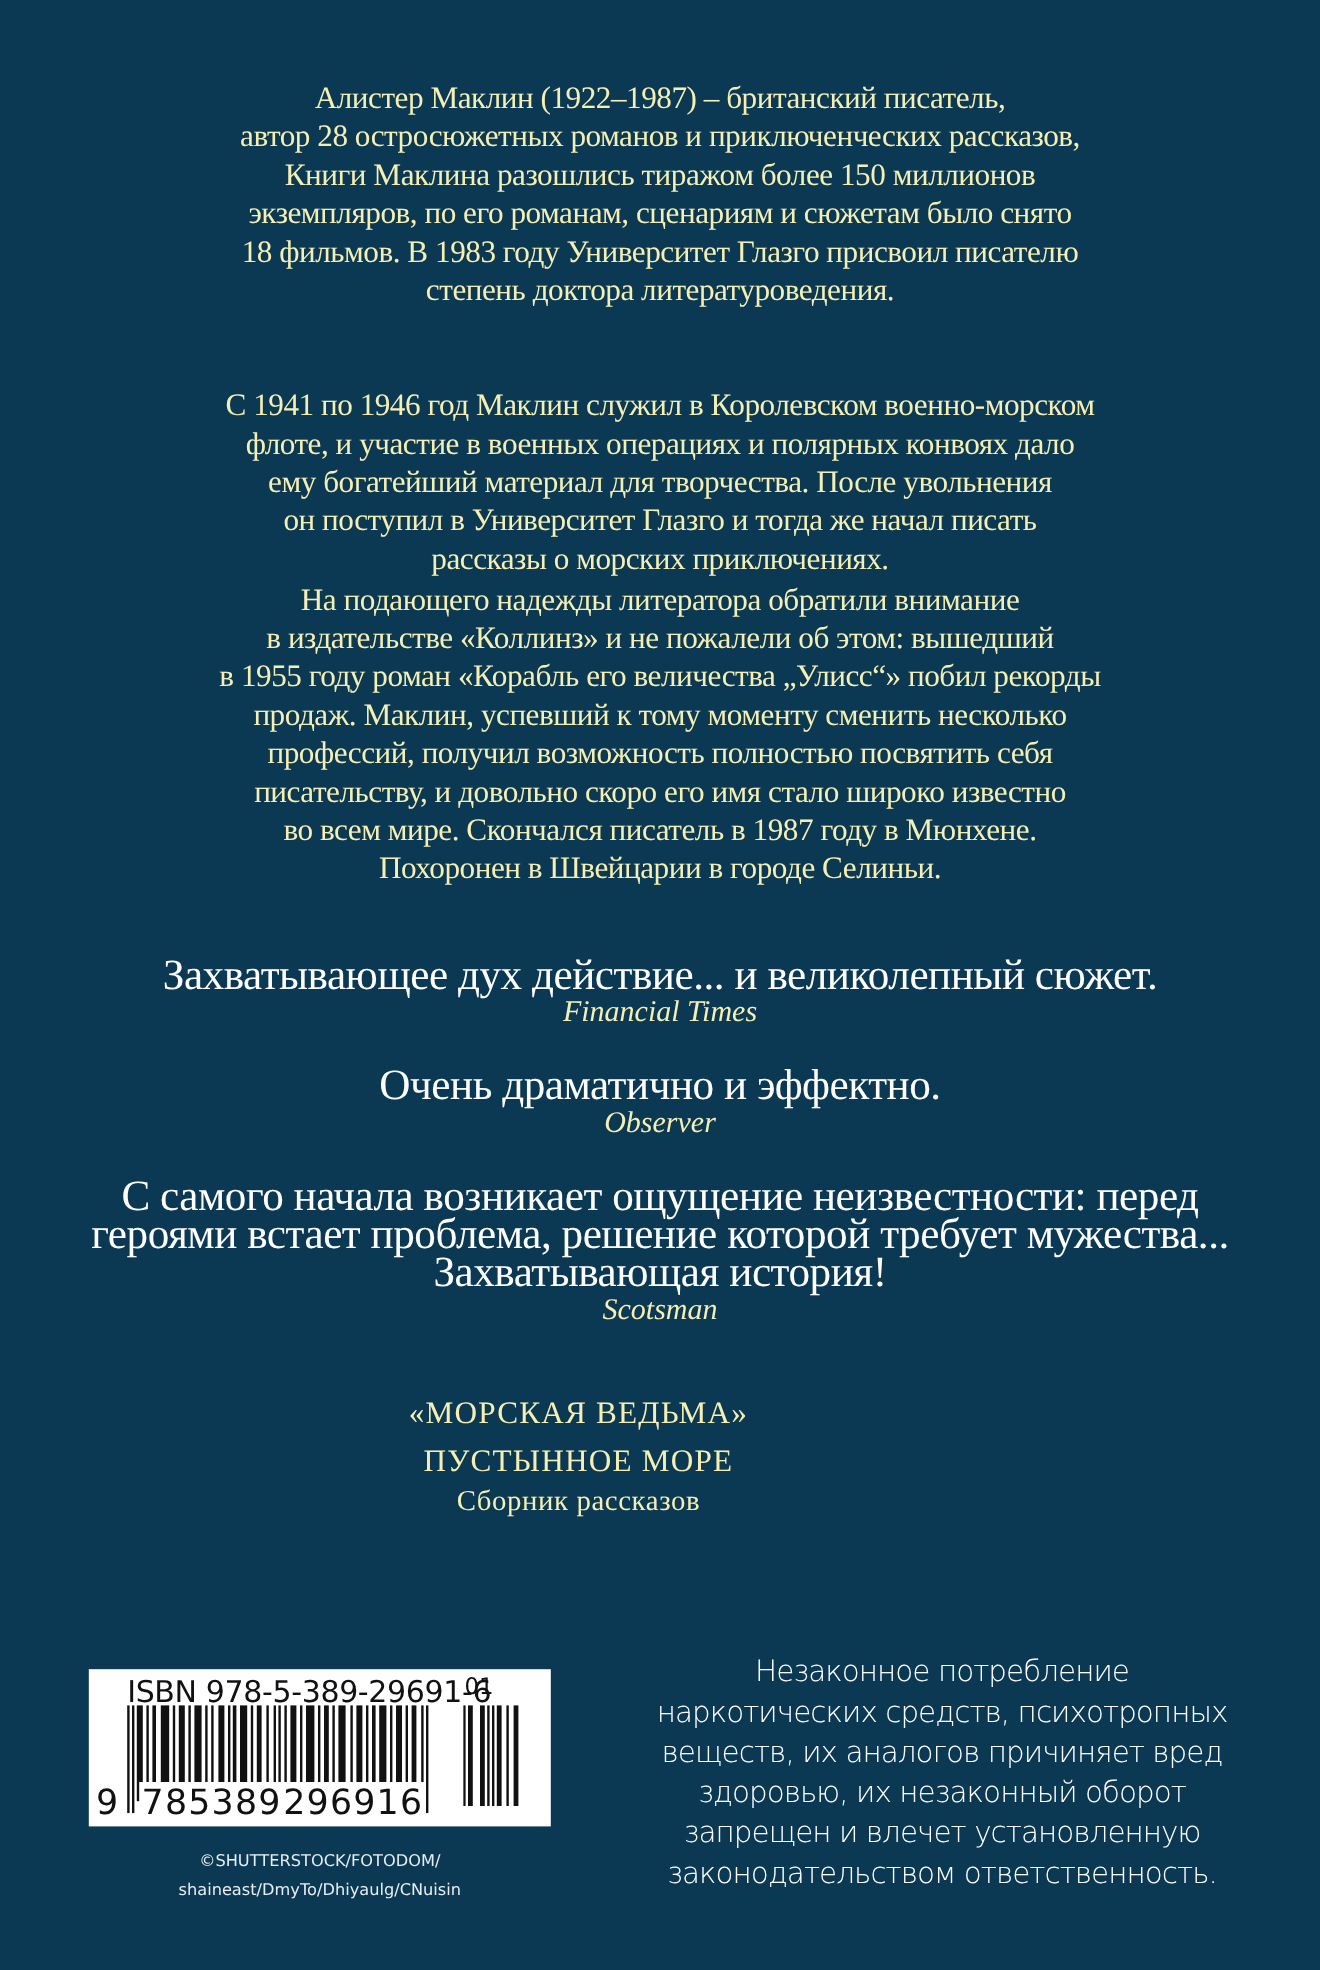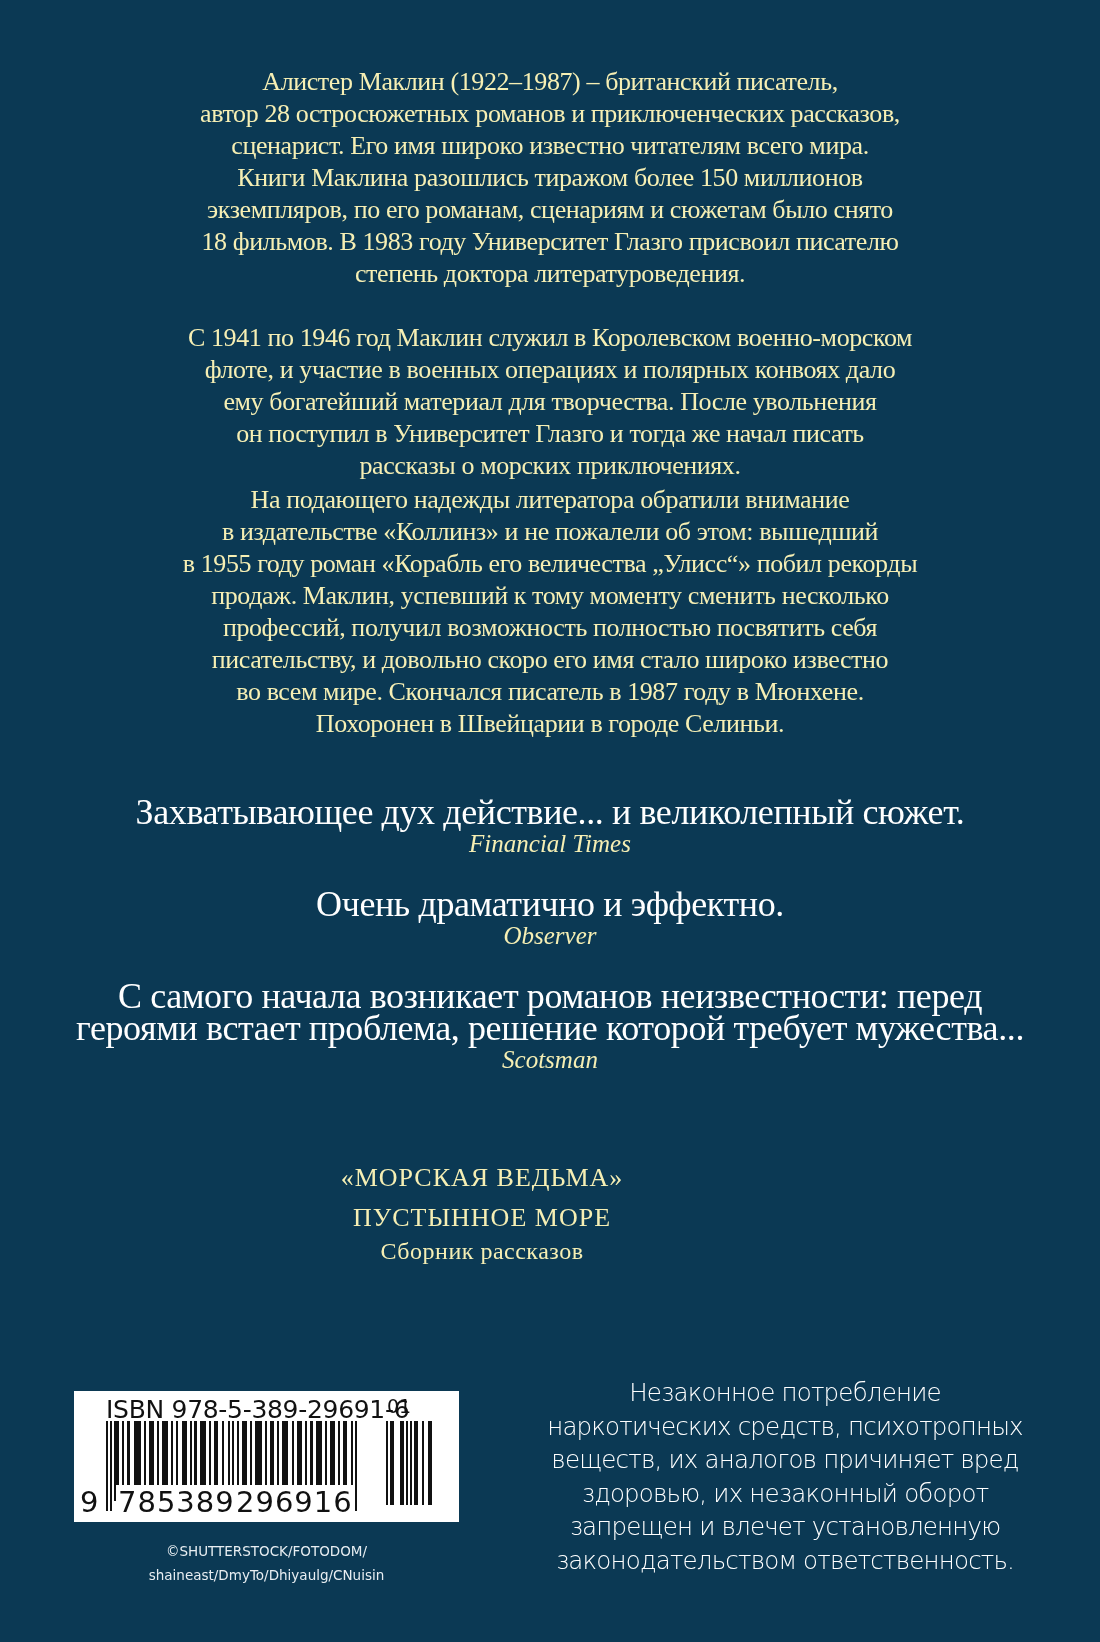--- a/index.html
+++ b/index.html
@@ -69,21 +69,20 @@
   .warning .ln { display: block; white-space: nowrap; }
 </style>
 </head>
 <body>
 
 <div class="cover">
 
   <div class="para" style="top:66px;">
     <span class="ln">Алистер Маклин (1922–1987) – британский писатель,</span>
     <span class="ln">автор 28 остросюжетных романов и приключенческих рассказов,</span>
-    <span class="ln">сценарист. Его имя широко известно читателям всего мира.</span>
     <span class="ln">Книги Маклина разошлись тиражом более 150 миллионов</span>
     <span class="ln">экземпляров, по его романам, сценариям и сюжетам было снято</span>
     <span class="ln">18 фильмов. В 1983 году Университет Глазго присвоил писателю</span>
     <span class="ln">степень доктора литературоведения.</span>
   </div>
 
   <div class="para" style="top:322px;">
     <span class="ln">С 1941 по 1946 год Маклин служил в Королевском военно-морском</span>
     <span class="ln">флоте, и участие в военных операциях и полярных конвоях дало</span>
     <span class="ln">ему богатейший материал для творчества. После увольнения</span>
@@ -106,22 +105,23 @@
     <span class="q">Захватывающее дух действие... и великолепный сюжет.</span>
     <span class="src">Financial Times</span>
   </div>
 
   <div class="quote" style="top:888px;">
     <span class="q">Очень драматично и эффектно.</span>
     <span class="src">Observer</span>
   </div>
 
   <div class="quote" style="top:980px;">
-    <span class="q">С самого начала возникает романов неизвестности: перед</span>
+    <span class="q">С самого начала возникает ощущение неизвестности: перед</span>
     <span class="q">героями встает проблема, решение которой требует мужества...</span>
+    <span class="q">Захватывающая история!</span>
     <span class="src">Scotsman</span>
   </div>
 
   <div class="series" style="top:1160px;">
     <span class="t1">«МОРСКАЯ ВЕДЬМА»</span>
     <span class="t2" style="margin-top:4px;">ПУСТЫННОЕ МОРЕ</span>
     <span class="t3">Сборник рассказов</span>
   </div>
 
   <div class="barcode-box">

